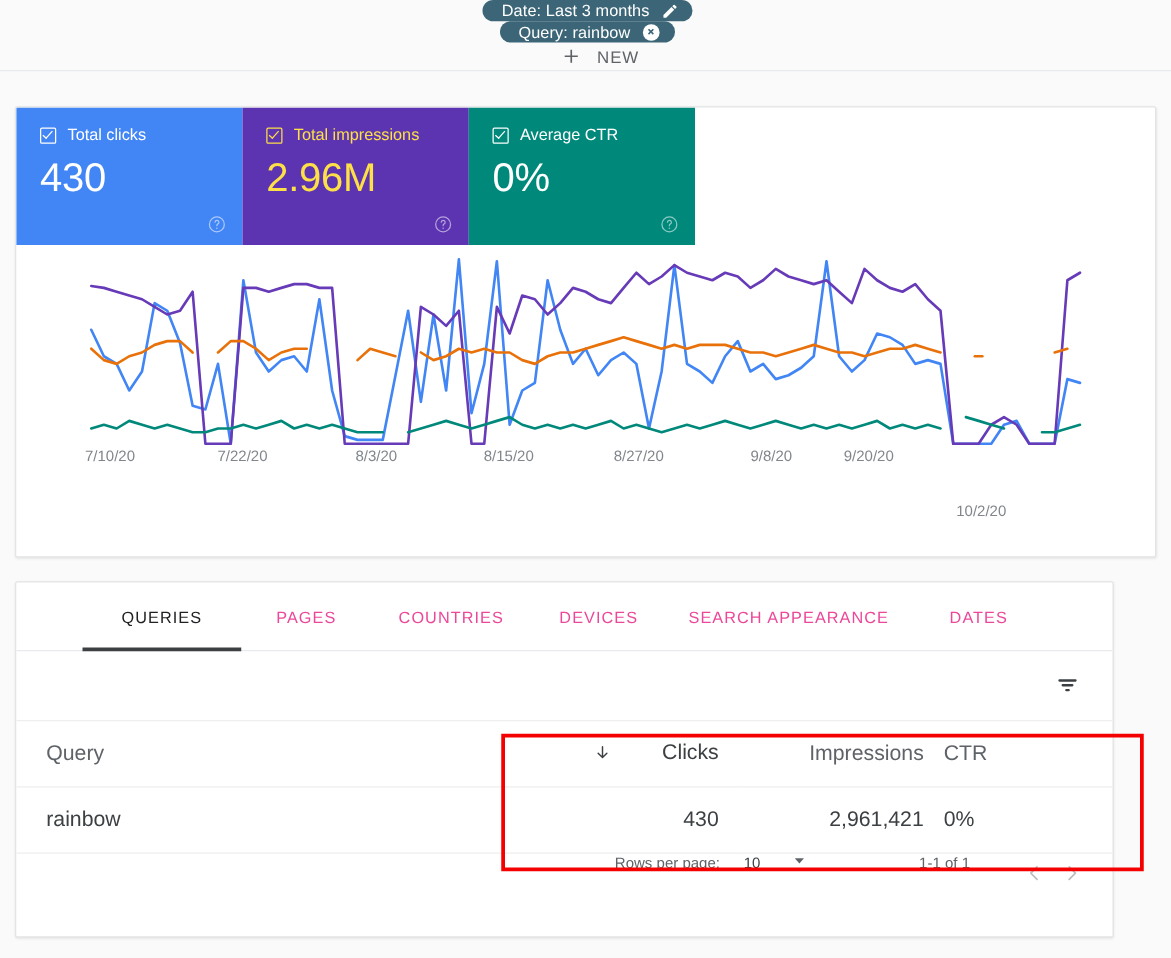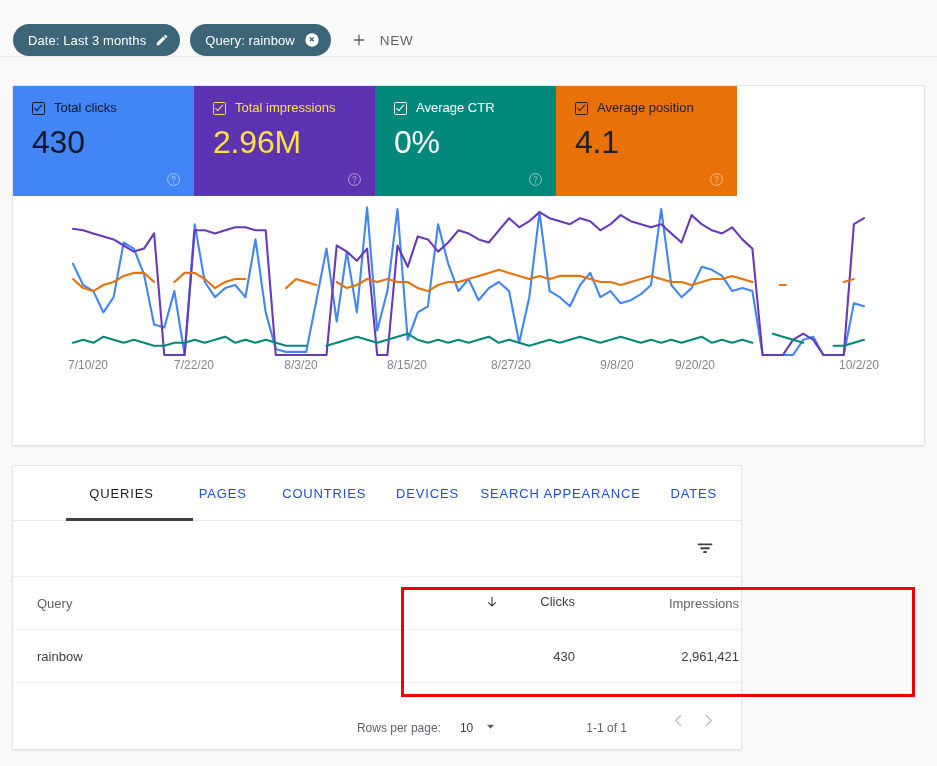--- a/index.html
+++ b/index.html
@@ -13,24 +13,25 @@
     font-family: "Liberation Sans", sans-serif;
     overflow: hidden;
     -webkit-font-smoothing: antialiased;
   }
 
   
   .filterbar {
     height: 57px;
     background: #fafafa;
     display: flex;
-    align-items: flex-end;
+    align-items: center;
     padding-left: 13px;
     box-sizing: border-box;
     border-bottom: 1px solid #e8eaed;
+    flex-direction: column;
   }
   .chip {
     display: inline-flex;
     align-items: center;
     height: 32px;
     border-radius: 16px;
     background: #3c6677;
     color: #ffffff;
     font-size: 13px;
     padding: 0 11px 0 15px;
@@ -159,36 +160,36 @@
     color: #80868b;
     transform: translateX(-50%);
     white-space: nowrap;
   }
 
   
   .table-panel {
     position: absolute;
     left: 12px;
     top: 465px;
-    width: 730px;
+    width: 879px;
     height: 285px;
     box-sizing: border-box;
     overflow: hidden;
   }
   .tabs {
     display: flex;
     height: 54px;
     align-items: center;
     padding-left: 53px;
     position: relative;
     border-bottom: 1px solid #e8eaed;
   }
   .tab {
     font-size: 13px;
-    color: #1d4ed8;
+    color: #ec4899;
     letter-spacing: .85px;
     padding: 0 0 0 0;
     margin-right: 0;
     cursor: pointer;
     user-select: none;
     white-space: nowrap;
     text-align: center;
   }
   .tab.active { color: #202124; font-weight: 500; }
   .tab-underline {
@@ -213,21 +214,21 @@
     height: 24px;
     cursor: pointer;
   }
 
   .data-table {
     width: 100%;
     border-collapse: collapse;
     table-layout: fixed;
   }
   .data-table th, .data-table td {
-    font-size: 13px;
+    font-size: 17px;
     font-weight: 400;
     padding: 0;
     height: 52px;
     vertical-align: middle;
   }
   .data-table th {
     color: #5f6368;
     border-bottom: 1px solid #eeeeee;
   }
   .data-table td {
@@ -248,36 +249,36 @@
   }
   .sort-arrow { margin-right: 7px; display: inline-flex; }
 
   .v-clicks { color: #4285f4; }
   .v-impr   { color: #7b3fb5; }
   .v-ctr    { color: #00897b; }
   .v-pos    { color: #e8710a; }
 
   .pager {
     display: flex;
-    align-items: flex-end;
+    align-items: flex-start;
     justify-content: flex-end;
     height: 52px;
     padding-right: 18px;
     font-size: 12px;
     color: #5f6368;
   }
   .pager-label { margin-right: 19px; }
   .rows-select {
     display: inline-flex;
     align-items: center;
     cursor: pointer;
     user-select: none;
     margin-right: 42px;
   }
-  .rows-value { margin-right: 12px; color: #3c4043; }
+  .rows-value { margin-right: 26px; color: #3c4043; }
   .range-label { margin-right: 36px; margin-left: 48px; }
   .pager-btn {
     width: 30px;
     height: 30px;
     display: inline-flex;
     align-items: center;
     justify-content: center;
     color: #bdbdbd;
     cursor: pointer;
   }
@@ -326,21 +327,21 @@
       </svg>
     </span>
     <span>NEW</span>
   </div>
 </div>
 
 <div class="panel overview-panel">
 
   <div class="cards">
 
-    <div class="metric-card" style="background:#4285f4;color:#0f172a;">
+    <div class="metric-card" style="background:#4285f4;color:#ffffff;">
       <div class="metric-head">
         <span class="chkbox"></span>
         <span>Total clicks</span>
       </div>
       <div class="metric-value">430</div>
       <span class="help-icon">
         <svg width="15" height="15" viewBox="0 0 24 24" fill="none" stroke="#ffffff" stroke-width="1.6" aria-hidden="true">
           <circle cx="12" cy="12" r="9.5"></circle>
           <path d="M9.6 9.2a2.5 2.5 0 1 1 3.4 2.4c-.7.3-1 .9-1 1.7v.4" stroke-linecap="round"></path>
           <circle cx="12" cy="17" r="1" fill="#ffffff" stroke="none"></circle>
@@ -371,34 +372,20 @@
       <div class="metric-value">0%</div>
       <span class="help-icon">
         <svg width="15" height="15" viewBox="0 0 24 24" fill="none" stroke="#ffffff" stroke-width="1.6" aria-hidden="true">
           <circle cx="12" cy="12" r="9.5"></circle>
           <path d="M9.6 9.2a2.5 2.5 0 1 1 3.4 2.4c-.7.3-1 .9-1 1.7v.4" stroke-linecap="round"></path>
           <circle cx="12" cy="17" r="1" fill="#ffffff" stroke="none"></circle>
         </svg>
       </span>
     </div>
 
-    <div class="metric-card" style="background:#e8710a;color:#202124;">
-      <div class="metric-head">
-        <span class="chkbox"></span>
-        <span>Average position</span>
-      </div>
-      <div class="metric-value">4.1</div>
-      <span class="help-icon">
-        <svg width="15" height="15" viewBox="0 0 24 24" fill="none" stroke="#ffffff" stroke-width="1.6" aria-hidden="true">
-          <circle cx="12" cy="12" r="9.5"></circle>
-          <path d="M9.6 9.2a2.5 2.5 0 1 1 3.4 2.4c-.7.3-1 .9-1 1.7v.4" stroke-linecap="round"></path>
-          <circle cx="12" cy="17" r="1" fill="#ffffff" stroke="none"></circle>
-        </svg>
-      </span>
-    </div>
   </div>
 
   <div class="chart-wrap">
     <svg class="chart-svg" id="chart-svg" width="911" height="170" viewBox="0 0 911 170">
         <polyline points="60.0,67.8 70.1,89.0 80.3,95.1 90.4,116.4 100.6,101.2 110.7,46.5 120.8,52.6 131.0,78.4 141.1,128.6 151.3,131.6 161.4,95.1 171.6,159.0 181.7,28.2 191.8,86.0 202.0,101.2 212.1,92.1 222.3,89.0 232.4,101.2 242.5,43.4 252.7,116.4 262.8,152.9 273.0,155.9 283.1,155.9 293.2,155.9 303.4,104.2 313.5,52.6 323.7,125.5 333.8,55.6 343.9,116.4 354.1,11.5 364.2,134.6 374.4,95.1 384.5,13.0 394.7,143.8 404.8,116.4 414.9,110.3 425.1,28.2 435.2,67.8 445.4,95.1 455.5,83.0 465.6,104.2 475.8,92.1 485.9,86.0 496.1,95.1 506.2,146.8 516.3,101.2 526.5,16.1 536.6,95.1 546.8,101.2 556.9,110.3 567.1,89.0 577.2,76.9 587.3,101.2 597.5,95.1 607.6,107.3 617.8,104.2 627.9,98.2 638.0,89.0 648.2,13.0 658.3,89.0 668.5,101.2 678.6,92.1 688.7,70.8 698.9,73.8 709.0,79.9 719.2,95.1 729.3,92.1 739.4,95.1 749.6,159.0 759.7,159.0 769.9,159.0 780.0,159.0 790.2,143.8 800.3,140.7 810.4,159.0 820.6,159.0 830.7,159.0 840.9,107.3 851.0,110.3" fill="none" stroke="#4285f4" stroke-width="2.1" stroke-linejoin="round" stroke-linecap="round"></polyline>
         <polyline points="60.0,32.8 70.1,34.3 80.3,37.4 90.4,40.4 100.6,43.4 110.7,49.5 120.8,55.6 131.0,52.6 141.1,37.4 151.3,159.0 161.4,159.0 171.6,159.0 181.7,34.3 191.8,34.3 202.0,37.4 212.1,34.3 222.3,31.3 232.4,31.3 242.5,34.3 252.7,34.3 262.8,159.0 273.0,159.0 283.1,159.0 293.2,159.0 303.4,159.0 313.5,159.0 323.7,49.5 333.8,55.6 343.9,64.7 354.1,52.6 364.2,159.0 374.4,159.0 384.5,49.5 394.7,70.8 404.8,40.4 414.9,43.4 425.1,55.6 435.2,46.5 445.4,34.3 455.5,37.4 465.6,43.4 475.8,46.5 485.9,34.3 496.1,22.2 506.2,31.3 516.3,25.2 526.5,16.1 536.6,22.2 546.8,25.2 556.9,28.2 567.1,22.2 577.2,25.2 587.3,34.3 597.5,28.2 607.6,19.1 617.8,25.2 627.9,28.2 638.0,31.3 648.2,28.2 658.3,37.4 668.5,46.5 678.6,19.1 688.7,28.2 698.9,34.3 709.0,37.4 719.2,31.3 729.3,43.4 739.4,52.6 749.6,159.0 759.7,159.0 769.9,159.0 780.0,143.8 790.2,137.7 800.3,143.8 810.4,159.0 820.6,159.0 830.7,159.0 840.9,28.2 851.0,22.2" fill="none" stroke="#673ab7" stroke-width="2.1" stroke-linejoin="round" stroke-linecap="round"></polyline>
         <polyline points="60.0,83.0 70.1,92.1 80.3,95.1 90.4,89.0 100.6,86.0 110.7,79.9 120.8,76.9 131.0,76.9 141.1,86.0" fill="none" stroke="#e8710a" stroke-width="2.1" stroke-linejoin="round" stroke-linecap="round"></polyline>
         <polyline points="161.4,86.0 171.6,76.9 181.7,76.9 191.8,83.0 202.0,92.1 212.1,86.0 222.3,83.0 232.4,83.0" fill="none" stroke="#e8710a" stroke-width="2.1" stroke-linejoin="round" stroke-linecap="round"></polyline>
         <polyline points="273.0,92.1 283.1,83.0 293.2,86.0 303.4,89.0" fill="none" stroke="#e8710a" stroke-width="2.1" stroke-linejoin="round" stroke-linecap="round"></polyline>
         <polyline points="323.7,86.0 333.8,92.1 343.9,89.0 354.1,83.0 364.2,86.0 374.4,83.0 384.5,86.0 394.7,86.0 404.8,92.1 414.9,95.1 425.1,89.0 435.2,86.0 445.4,86.0 455.5,83.0 465.6,79.9 475.8,76.9 485.9,73.8 496.1,76.9 506.2,79.9 516.3,83.0 526.5,79.9 536.6,83.0 546.8,79.9 556.9,79.9 567.1,79.9 577.2,83.0 587.3,86.0 597.5,86.0 607.6,89.0 617.8,86.0 627.9,83.0 638.0,79.9 648.2,83.0 658.3,86.0 668.5,86.0 678.6,89.0 688.7,86.0 698.9,83.0 709.0,83.0 719.2,79.9 729.3,83.0 739.4,86.0" fill="none" stroke="#e8710a" stroke-width="2.1" stroke-linejoin="round" stroke-linecap="round"></polyline>
@@ -410,21 +397,21 @@
         <polyline points="820.6,149.8 830.7,149.8 840.9,146.8 851.0,143.8" fill="none" stroke="#00897b" stroke-width="2.1" stroke-linejoin="round" stroke-linecap="round"></polyline>
       </svg>
     <div class="xlabels" id="xlabels">
         <div class="xlabel" style="left: 75px;">7/10/20</div>
         <div class="xlabel" style="left: 181px;">7/22/20</div>
         <div class="xlabel" style="left: 288px;">8/3/20</div>
         <div class="xlabel" style="left: 394px;">8/15/20</div>
         <div class="xlabel" style="left: 498px;">8/27/20</div>
         <div class="xlabel" style="left: 604px;">9/8/20</div>
         <div class="xlabel" style="left: 682px;">9/20/20</div>
-        <div class="xlabel" style="left: 846px;">10/2/20</div>
+        <div class="xlabel" style="left: 772px; margin-top: 44px;">10/2/20</div>
       </div>
   </div>
 </div>
 
 <div class="panel table-panel">
 
   <div class="tabs" id="tabs-row">
     <div class="tab-underline"></div>
   <div class="tab active" style="width: 127px;"><span>QUERIES</span></div>
       <div class="tab" style="width: 104px;"><span>PAGES</span></div>

